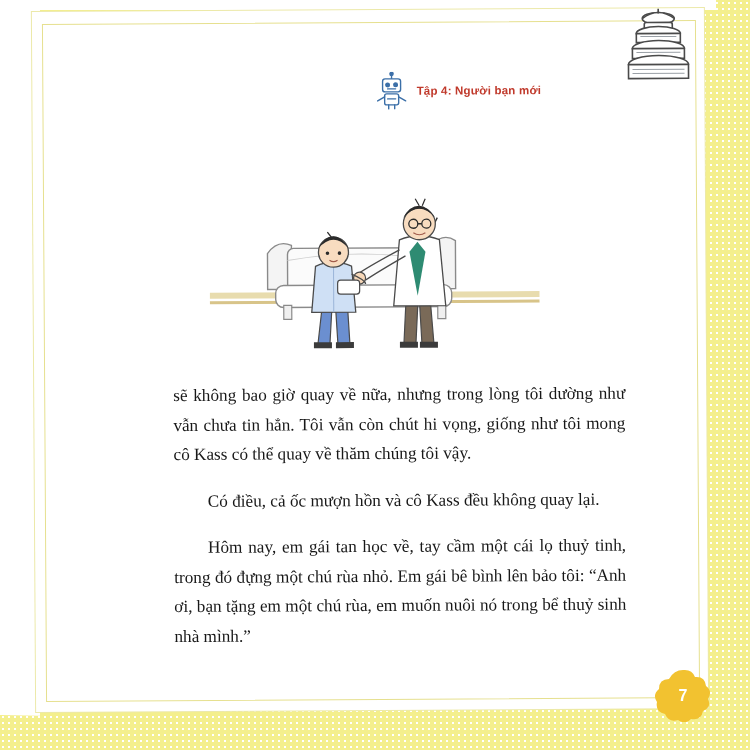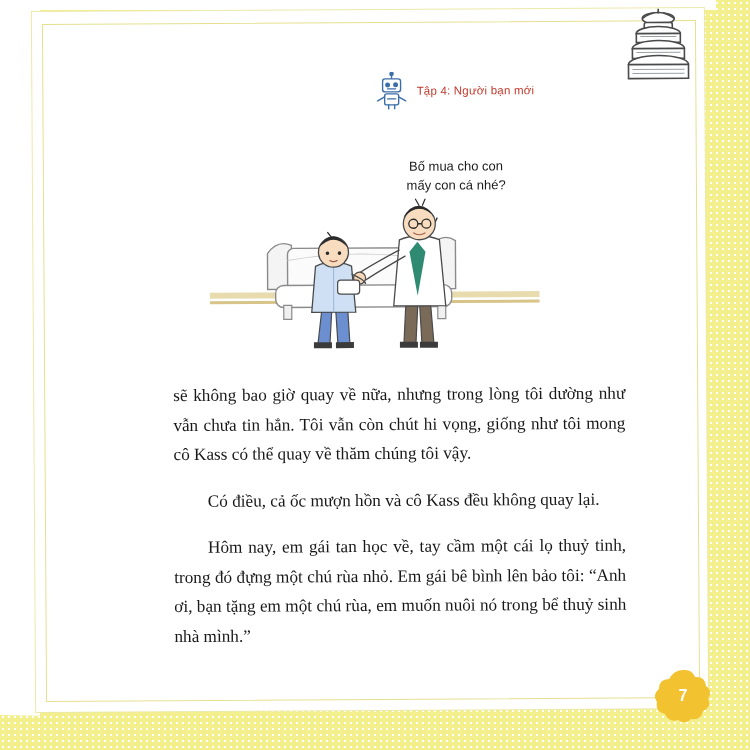--- a/index.html
+++ b/index.html
@@ -89,21 +89,21 @@
     position: absolute;
     left: 316px;
     top: 42px;
     display: flex;
     align-items: center;
     gap: 8px;
   }
   .running-head .label {
     color: #c0392b;
     font-size: 11.5px;
-    font-weight: normal;
+    font-weight: bold;
     letter-spacing: 0.2px;
     white-space: nowrap;
   }
 
   
   .robot-mini { width: 34px; height: 38px; display:block; }
 
   
   .tower {
     position: absolute;
@@ -225,22 +225,20 @@
             <line x1="14" y1="33" x2="14" y2="37"></line>
             <line x1="20" y1="33" x2="20" y2="37"></line>
             <line x1="13" y1="27" x2="21" y2="27"></line>
           </g>
         </svg>
       </span>
       <span class="label">Tập 4: Người bạn mới</span>
     </div>
 
     <div class="illustration">
-      <div class="bubble-text bubble-b">Bố mua cho con
-mấy con cá nhé?</div>
 
       <svg viewBox="0 0 330 250" width="330" height="250" style="position:absolute;left:0;top:0;">
 
         <g stroke="#2b2b2b" stroke-width="1.3" fill="none">
           <line x1="118" y1="112" x2="146" y2="148"></line>
           <line x1="228" y1="98" x2="214" y2="126"></line>
         </g>
 
         <line x1="0" y1="182" x2="330" y2="182" stroke="#d8c489" stroke-width="3"></line>
         <line x1="0" y1="175" x2="330" y2="175" stroke="#e8dcae" stroke-width="6"></line>

